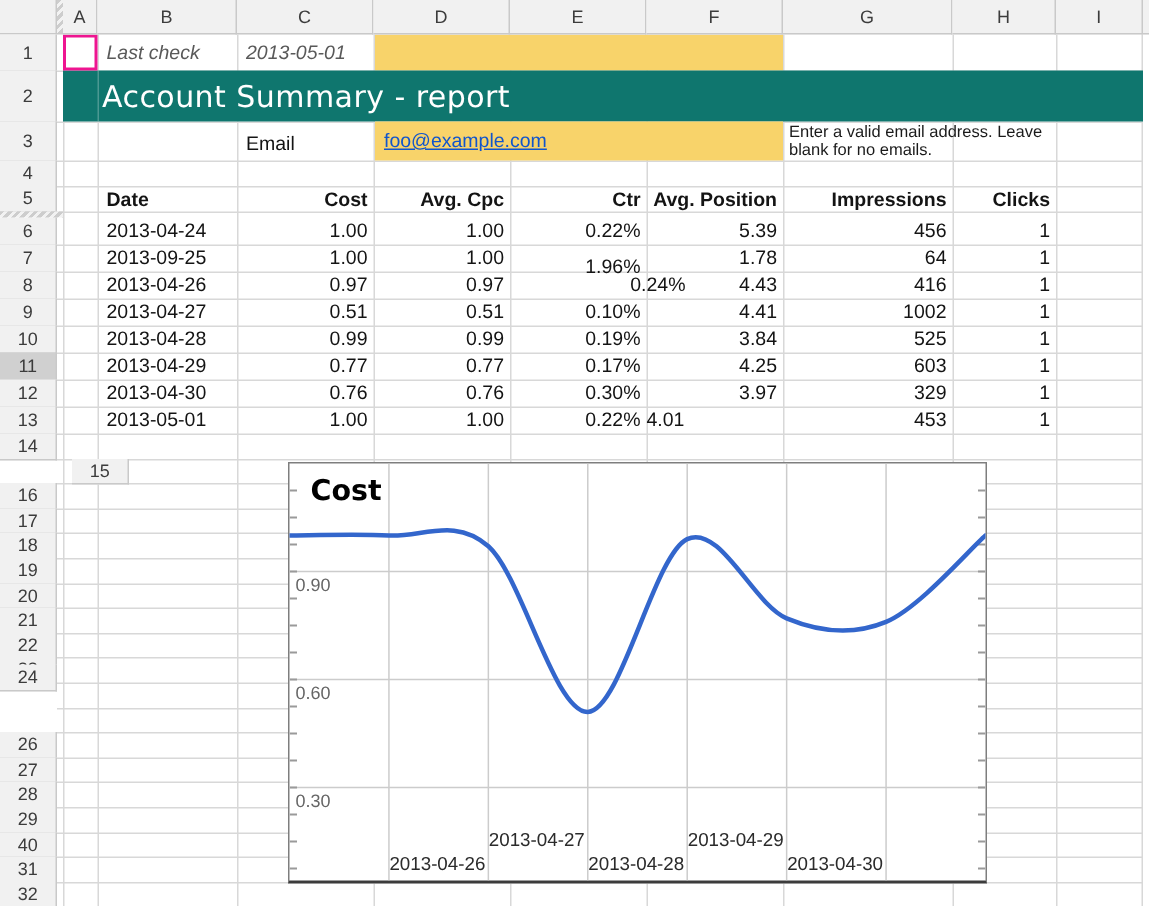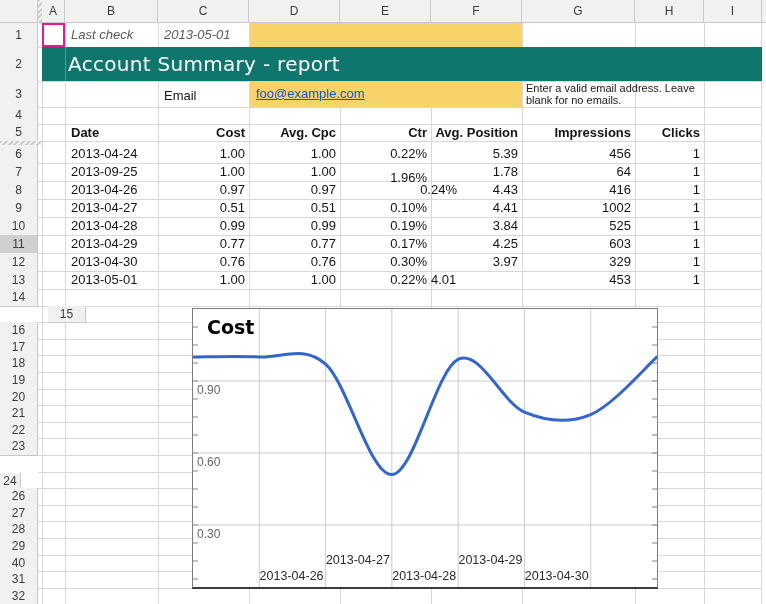--- a/index.html
+++ b/index.html
@@ -209,21 +209,21 @@
         <div class="rowhead" style="left: 0px; top: 289px; width: 38px; height: 17.6px; line-height: 16.6px;">14</div>
         <div class="rowhead" style="left: 0px; top: 305.6px; width: 38px; height: 17.6px; line-height: 16.6px; margin-left: 48px;">15</div>
         <div class="rowhead" style="left: 0px; top: 322.2px; width: 38px; height: 17.6px; line-height: 16.6px;">16</div>
         <div class="rowhead" style="left: 0px; top: 338.8px; width: 38px; height: 17.6px; line-height: 16.6px;">17</div>
         <div class="rowhead" style="left: 0px; top: 355.4px; width: 38px; height: 17.6px; line-height: 16.6px;">18</div>
         <div class="rowhead" style="left: 0px; top: 372px; width: 38px; height: 17.6px; line-height: 16.6px;">19</div>
         <div class="rowhead" style="left: 0px; top: 388.6px; width: 38px; height: 17.6px; line-height: 16.6px;">20</div>
         <div class="rowhead" style="left: 0px; top: 405.2px; width: 38px; height: 17.6px; line-height: 16.6px;">21</div>
         <div class="rowhead" style="left: 0px; top: 421.8px; width: 38px; height: 17.6px; line-height: 16.6px;">22</div>
         <div class="rowhead" style="left: 0px; top: 438.4px; width: 38px; height: 17.6px; line-height: 16.6px;">23</div>
-        <div class="rowhead" style="left: 0px; top: 473px; width: 21px; height: 17.6px; line-height: 16.6px;">24</div>
+        <div class="rowhead" style="left: 0px; top: 443px; width: 38px; height: 17.6px; line-height: 16.6px;">24</div>
         <div class="rowhead" style="left: 0px; top: 471.6px; width: 38px; height: 17.6px; line-height: 16.6px; margin-top: 48px;">25</div>
         <div class="rowhead" style="left: 0px; top: 488.2px; width: 38px; height: 17.6px; line-height: 16.6px;">26</div>
         <div class="rowhead" style="left: 0px; top: 504.8px; width: 38px; height: 17.6px; line-height: 16.6px;">27</div>
         <div class="rowhead" style="left: 0px; top: 521.4px; width: 38px; height: 17.6px; line-height: 16.6px;">28</div>
         <div class="rowhead" style="left: 0px; top: 538px; width: 38px; height: 17.6px; line-height: 16.6px;">29</div>
         <div class="rowhead" style="left: 0px; top: 554.6px; width: 38px; height: 17.6px; line-height: 16.6px;">40</div>
         <div class="rowhead" style="left: 0px; top: 571.2px; width: 38px; height: 17.6px; line-height: 16.6px;">31</div>
         <div class="rowhead" style="left: 0px; top: 587.8px; width: 38px; height: 17.6px; line-height: 16.6px;">32</div>
       </div>
     <div class="hatch abs" style="left:0;top:141px;width:42px;height:4px;"></div>

